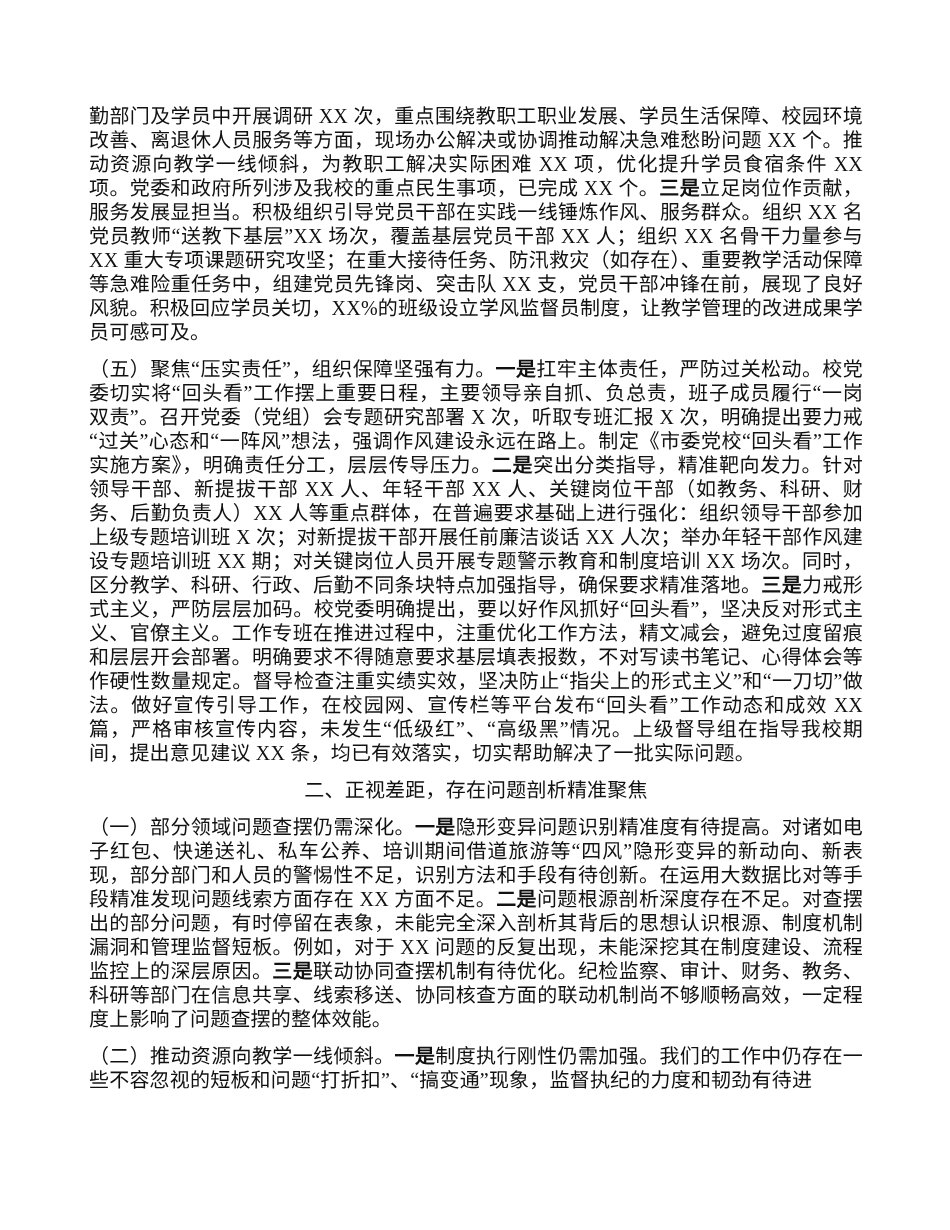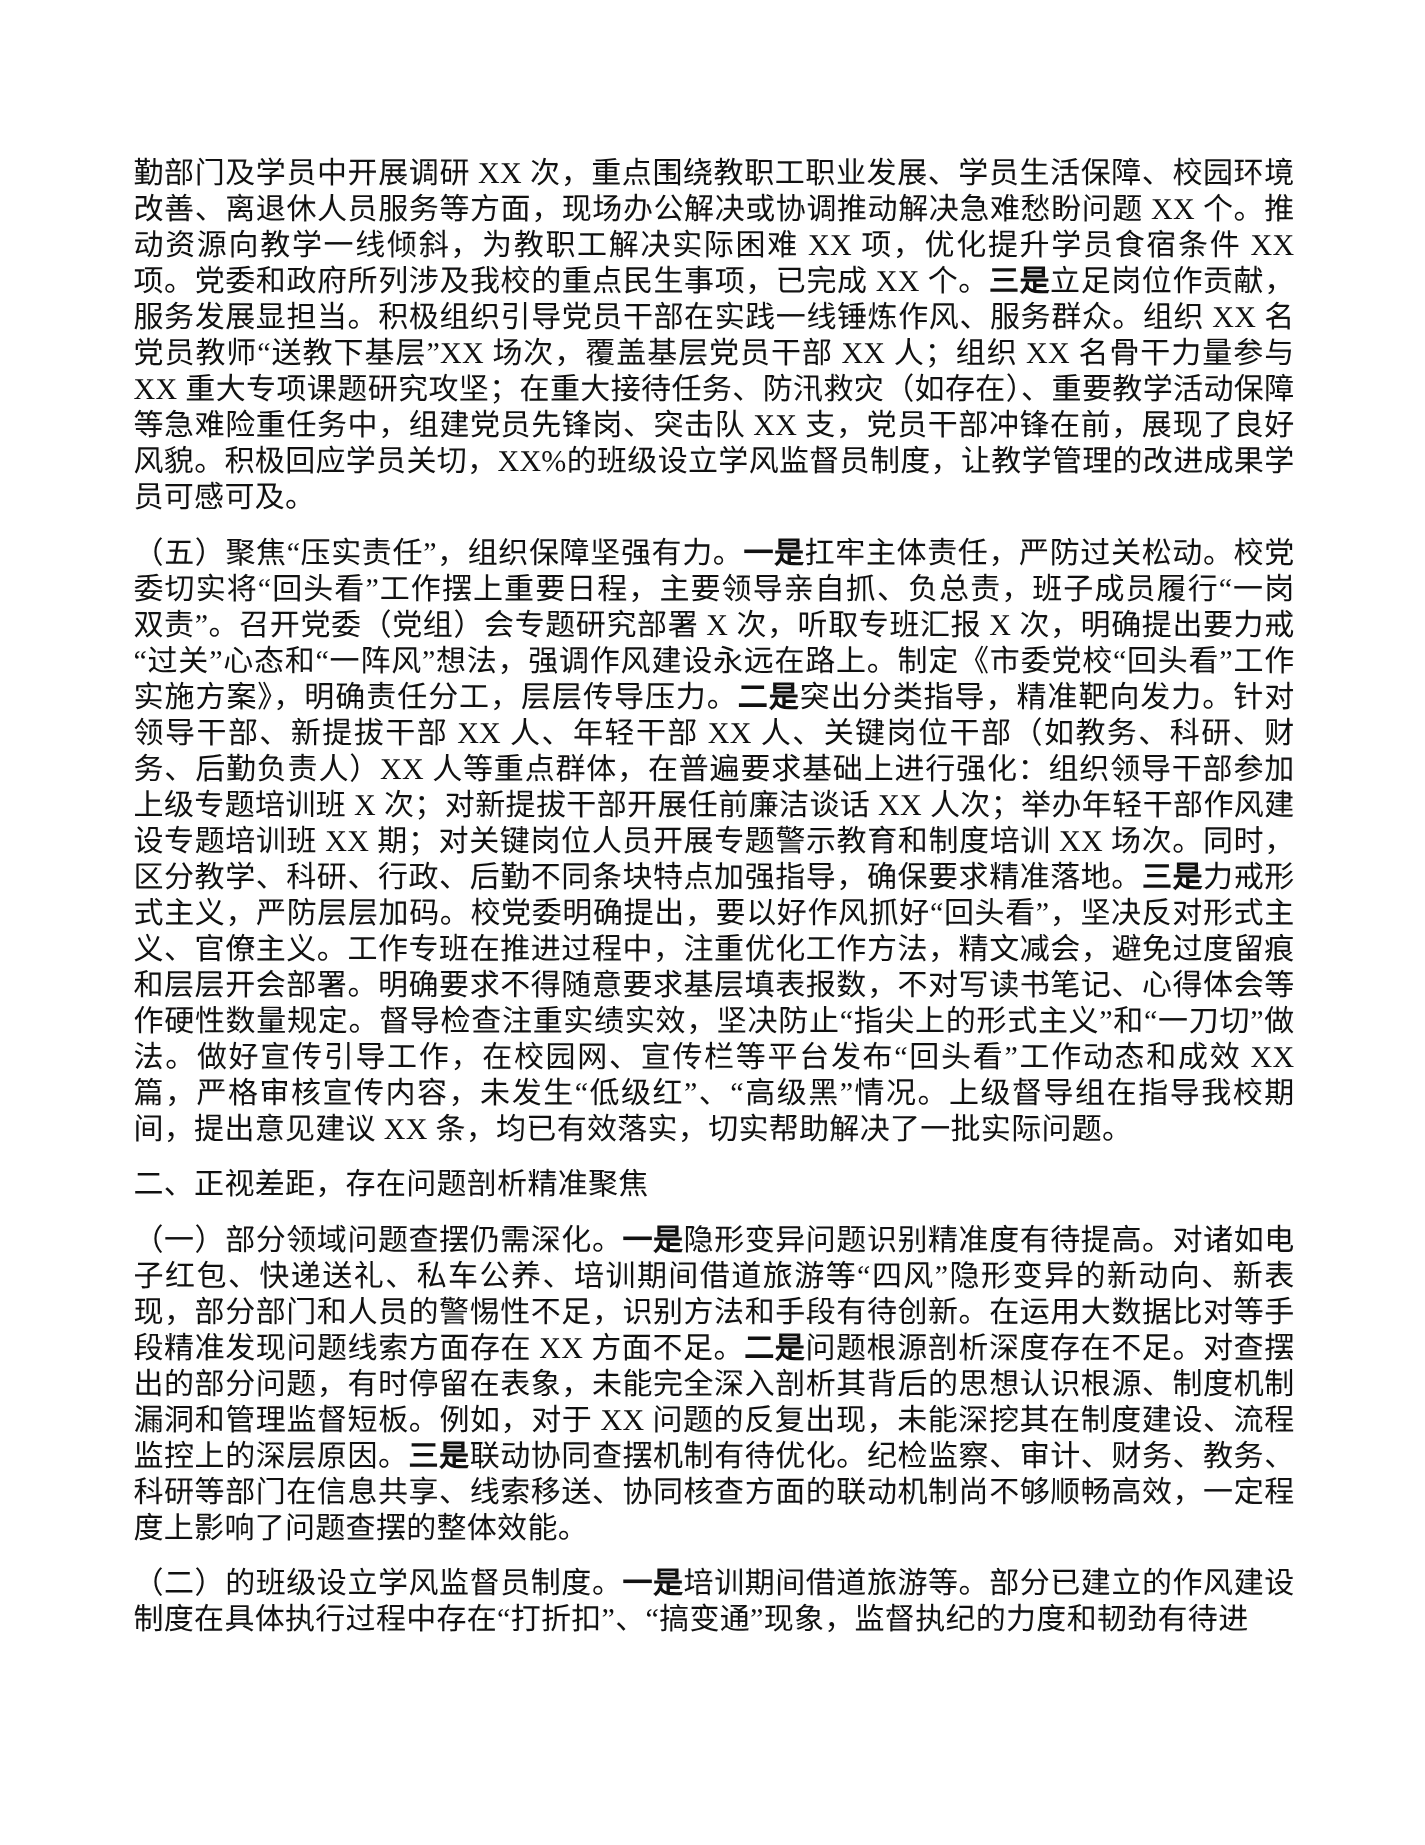--- a/index.html
+++ b/index.html
@@ -31,30 +31,30 @@
     line-height: 24px;
     color: #111111;
     text-align: justify;
     letter-spacing: 0.2px;
   }
   .doc-body p {
     margin: 0 0 13px 0;
     padding: 0;
   }
   .doc-body p.heading {
-    text-align: left;
+    text-align: center;
   }
   .run-bold {
     font-weight: 700;
   }
 </style>
 </head>
 <body>
 
 <div class="doc-page">
   <div class="doc-body">
       <p class="body"><span>勤部门及学员中开展调研 XX 次，重点围绕教职工职业发展、学员生活保障、校园环境改善、离退休人员服务等方面，现场办公解决或协调推动解决急难愁盼问题 XX 个。推动资源向教学一线倾斜，为教职工解决实际困难 XX 项，优化提升学员食宿条件 XX 项。党委和政府所列涉及我校的重点民生事项，已完成 XX 个。</span><span class="run-bold">三是</span><span>立足岗位作贡献，服务发展显担当。积极组织引导党员干部在实践一线锤炼作风、服务群众。组织 XX 名党员教师“送教下基层”XX 场次，覆盖基层党员干部 XX 人；组织 XX 名骨干力量参与 XX 重大专项课题研究攻坚；在重大接待任务、防汛救灾（如存在）、重要教学活动保障等急难险重任务中，组建党员先锋岗、突击队 XX 支，党员干部冲锋在前，展现了良好风貌。积极回应学员关切，XX%的班级设立学风监督员制度，让教学管理的改进成果学员可感可及。</span></p>
       <p class="body"><span>（五）聚焦“压实责任”，组织保障坚强有力。</span><span class="run-bold">一是</span><span>扛牢主体责任，严防过关松动。校党委切实将“回头看”工作摆上重要日程，主要领导亲自抓、负总责，班子成员履行“一岗双责”。召开党委（党组）会专题研究部署 X 次，听取专班汇报 X 次，明确提出要力戒“过关”心态和“一阵风”想法，强调作风建设永远在路上。制定《市委党校“回头看”工作实施方案》，明确责任分工，层层传导压力。</span><span class="run-bold">二是</span><span>突出分类指导，精准靶向发力。针对领导干部、新提拔干部 XX 人、年轻干部 XX 人、关键岗位干部（如教务、科研、财务、后勤负责人）XX 人等重点群体，在普遍要求基础上进行强化：组织领导干部参加上级专题培训班 X 次；对新提拔干部开展任前廉洁谈话 XX 人次；举办年轻干部作风建设专题培训班 XX 期；对关键岗位人员开展专题警示教育和制度培训 XX 场次。同时，区分教学、科研、行政、后勤不同条块特点加强指导，确保要求精准落地。</span><span class="run-bold">三是</span><span>力戒形式主义，严防层层加码。校党委明确提出，要以好作风抓好“回头看”，坚决反对形式主义、官僚主义。工作专班在推进过程中，注重优化工作方法，精文减会，避免过度留痕和层层开会部署。明确要求不得随意要求基层填表报数，不对写读书笔记、心得体会等作硬性数量规定。督导检查注重实绩实效，坚决防止“指尖上的形式主义”和“一刀切”做法。做好宣传引导工作，在校园网、宣传栏等平台发布“回头看”工作动态和成效 XX 篇，严格审核宣传内容，未发生“低级红”、“高级黑”情况。上级督导组在指导我校期间，提出意见建议 XX 条，均已有效落实，切实帮助解决了一批实际问题。</span></p>
       <p class="heading"><span>二、正视差距，存在问题剖析精准聚焦</span></p>
       <p class="body"><span>（一）部分领域问题查摆仍需深化。</span><span class="run-bold">一是</span><span>隐形变异问题识别精准度有待提高。对诸如电子红包、快递送礼、私车公养、培训期间借道旅游等“四风”隐形变异的新动向、新表现，部分部门和人员的警惕性不足，识别方法和手段有待创新。在运用大数据比对等手段精准发现问题线索方面存在 XX 方面不足。</span><span class="run-bold">二是</span><span>问题根源剖析深度存在不足。对查摆出的部分问题，有时停留在表象，未能完全深入剖析其背后的思想认识根源、制度机制漏洞和管理监督短板。例如，对于 XX 问题的反复出现，未能深挖其在制度建设、流程监控上的深层原因。</span><span class="run-bold">三是</span><span>联动协同查摆机制有待优化。纪检监察、审计、财务、教务、科研等部门在信息共享、线索移送、协同核查方面的联动机制尚不够顺畅高效，一定程度上影响了问题查摆的整体效能。</span></p>
-      <p class="body"><span>（二）的班级设立学风监督员制度。</span><span class="run-bold">一是</span><span>培训期间借道旅游等。部分已建立的作风建设制度在具体执行过程中存在“打折扣”、“搞变通”现象，监督执纪的力度和韧劲有待进</span></p>
+      <p class="body"><span>（二）推动资源向教学一线倾斜。</span><span class="run-bold">一是</span><span>制度执行刚性仍需加强。我们的工作中仍存在一些不容忽视的短板和问题“打折扣”、“搞变通”现象，监督执纪的力度和韧劲有待进</span></p>
     </div>
 </div>
 
 </body></html>

